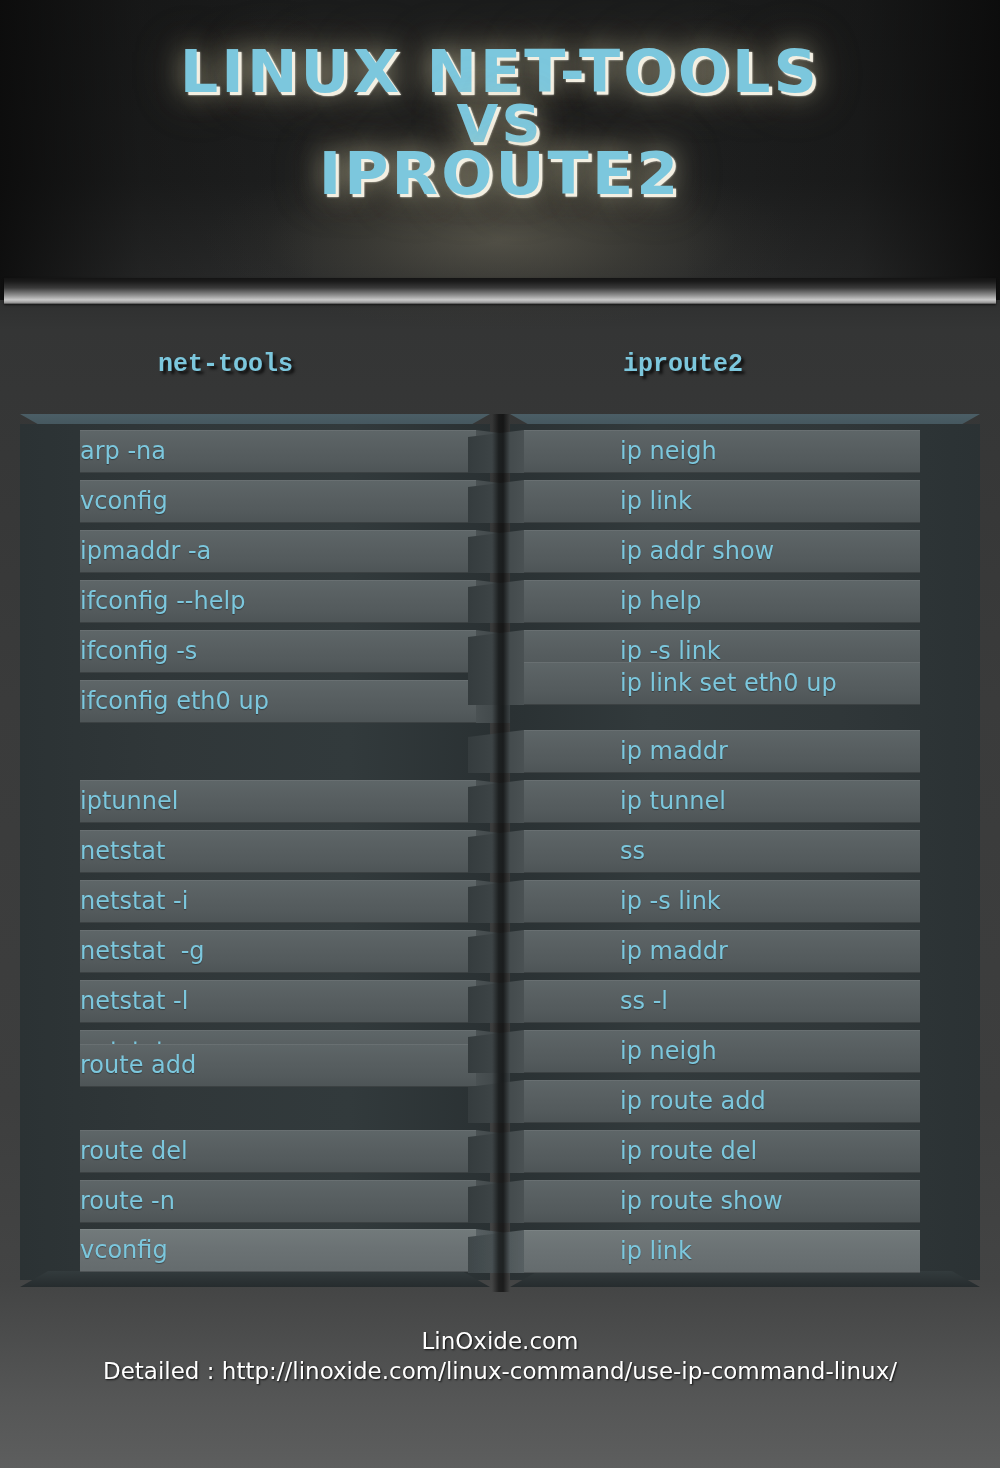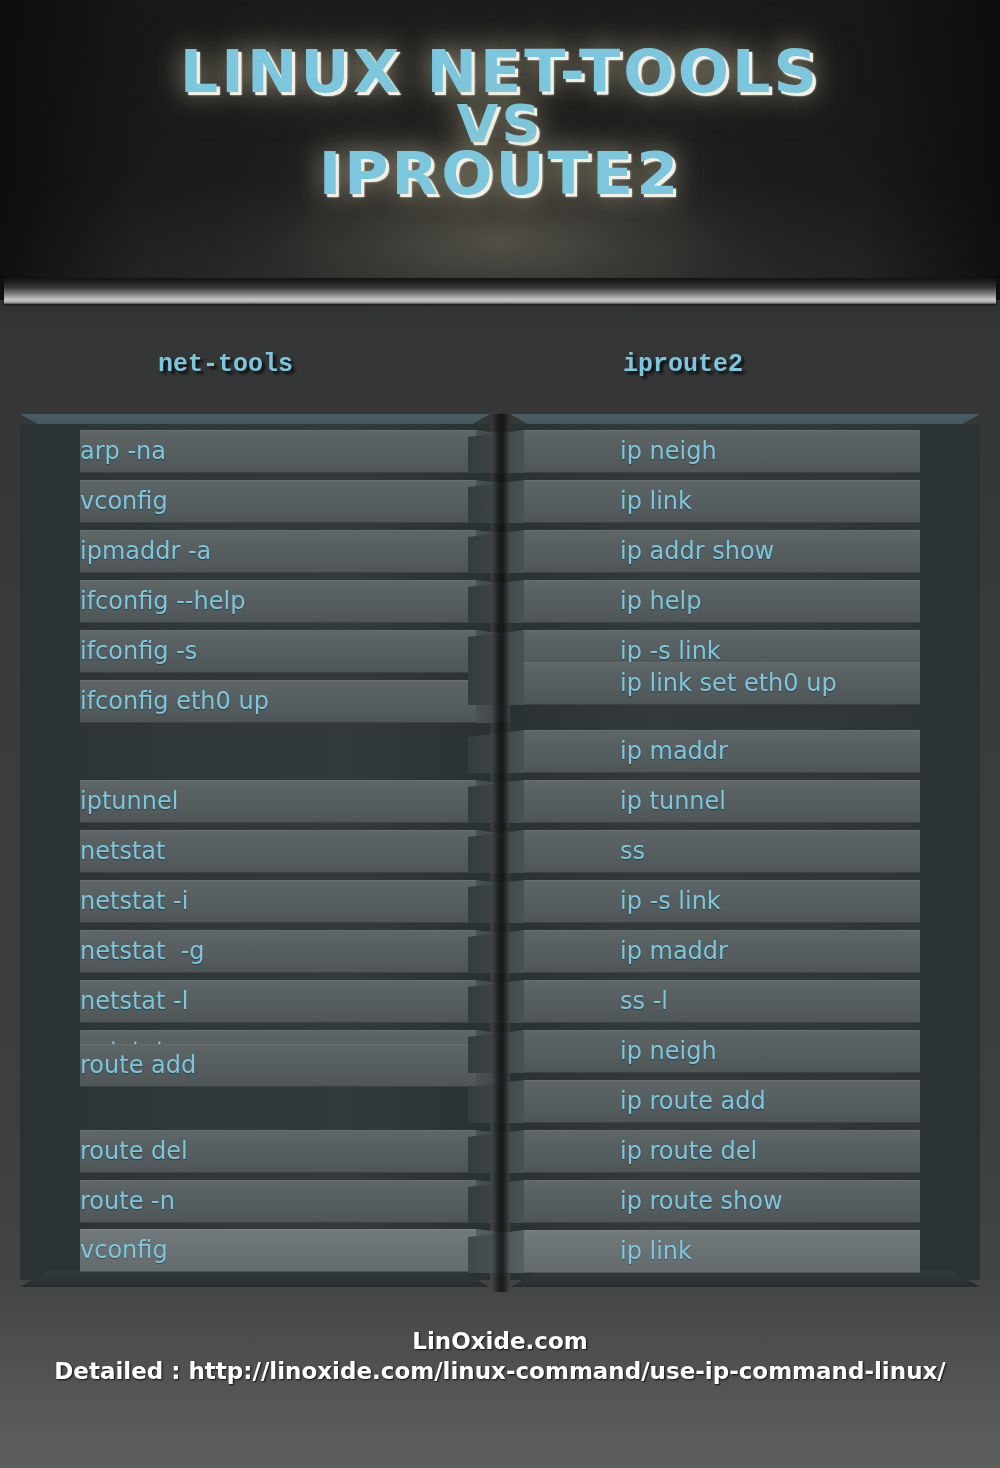--- a/index.html
+++ b/index.html
@@ -259,21 +259,21 @@
   .footer {
     position: absolute;
     left: 0; right: 0;
     top: 1328px;
     text-align: center;
     color: #ffffff;
   }
   .footer-line {
     display: block;
     font-family: "DejaVu Sans", sans-serif;
-    font-weight: bold;
+    font-weight: normal;
     letter-spacing: 0px;
     text-shadow: 1px 1px 2px rgba(0,0,0,0.8);
   }
   .footer-line.site { font-size: 23px; margin-bottom: 4px; }
   .footer-line.url  { font-size: 23px; }
 </style>
 </head>
 <body>
 
 <div class="poster">

